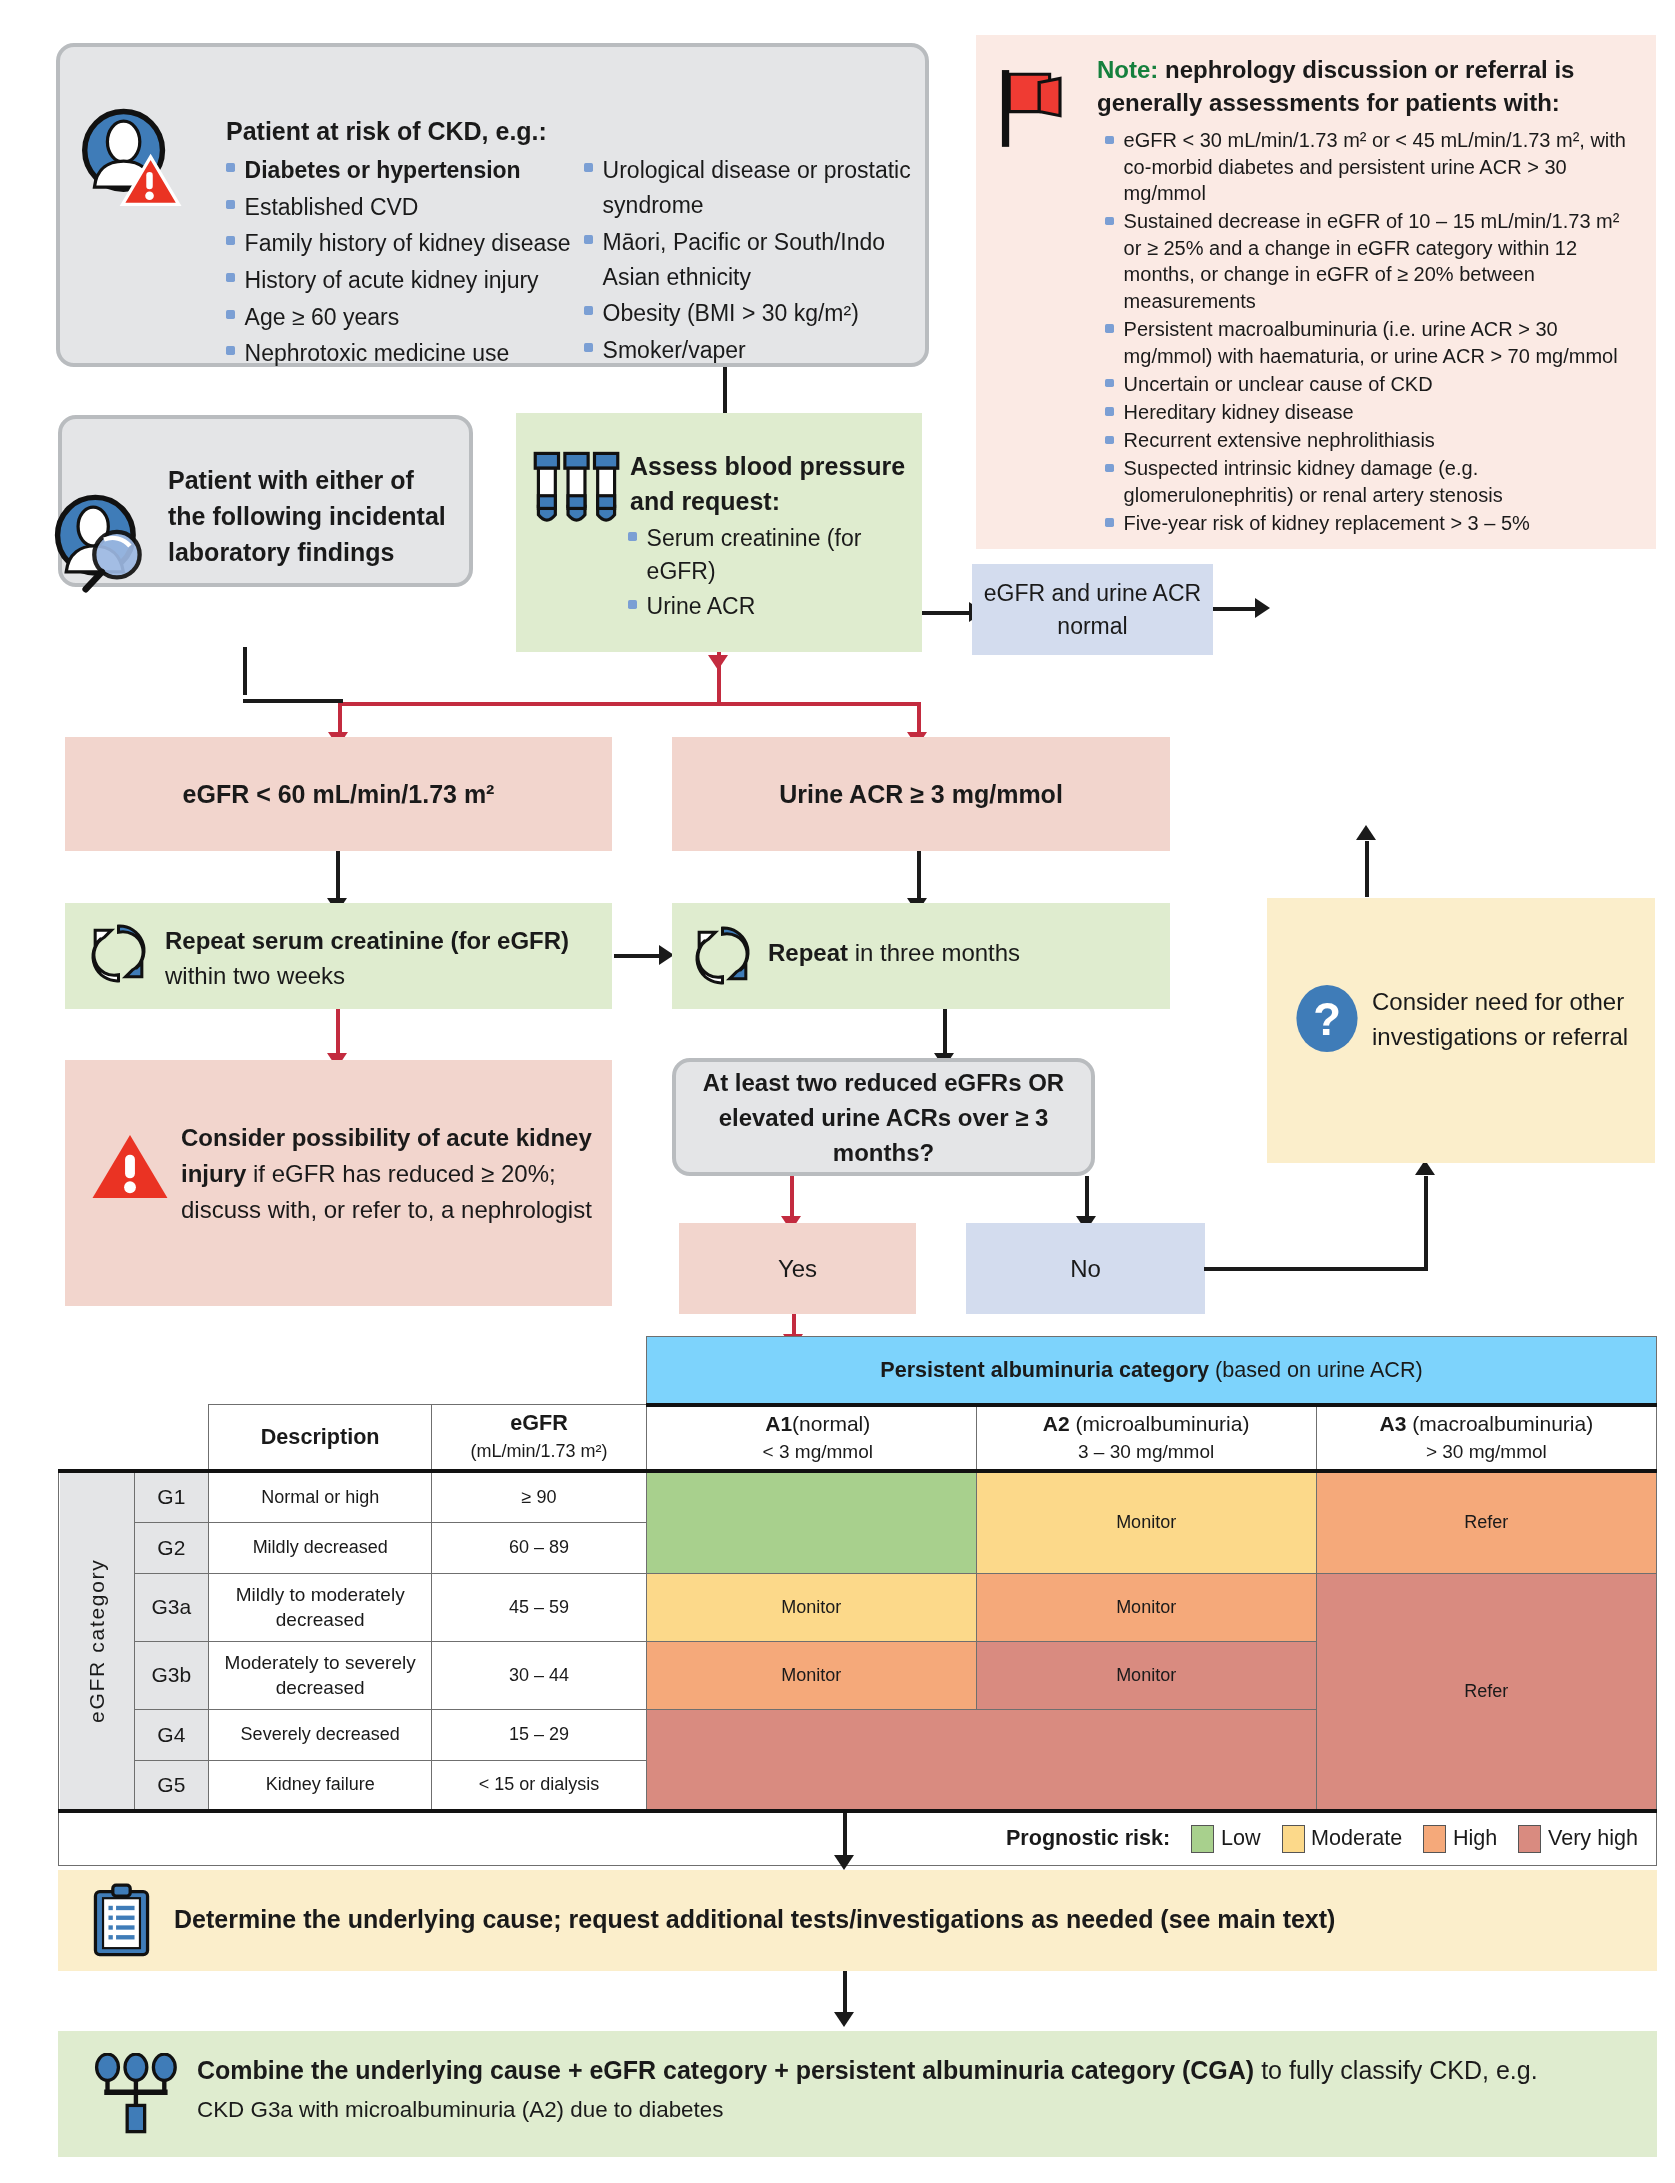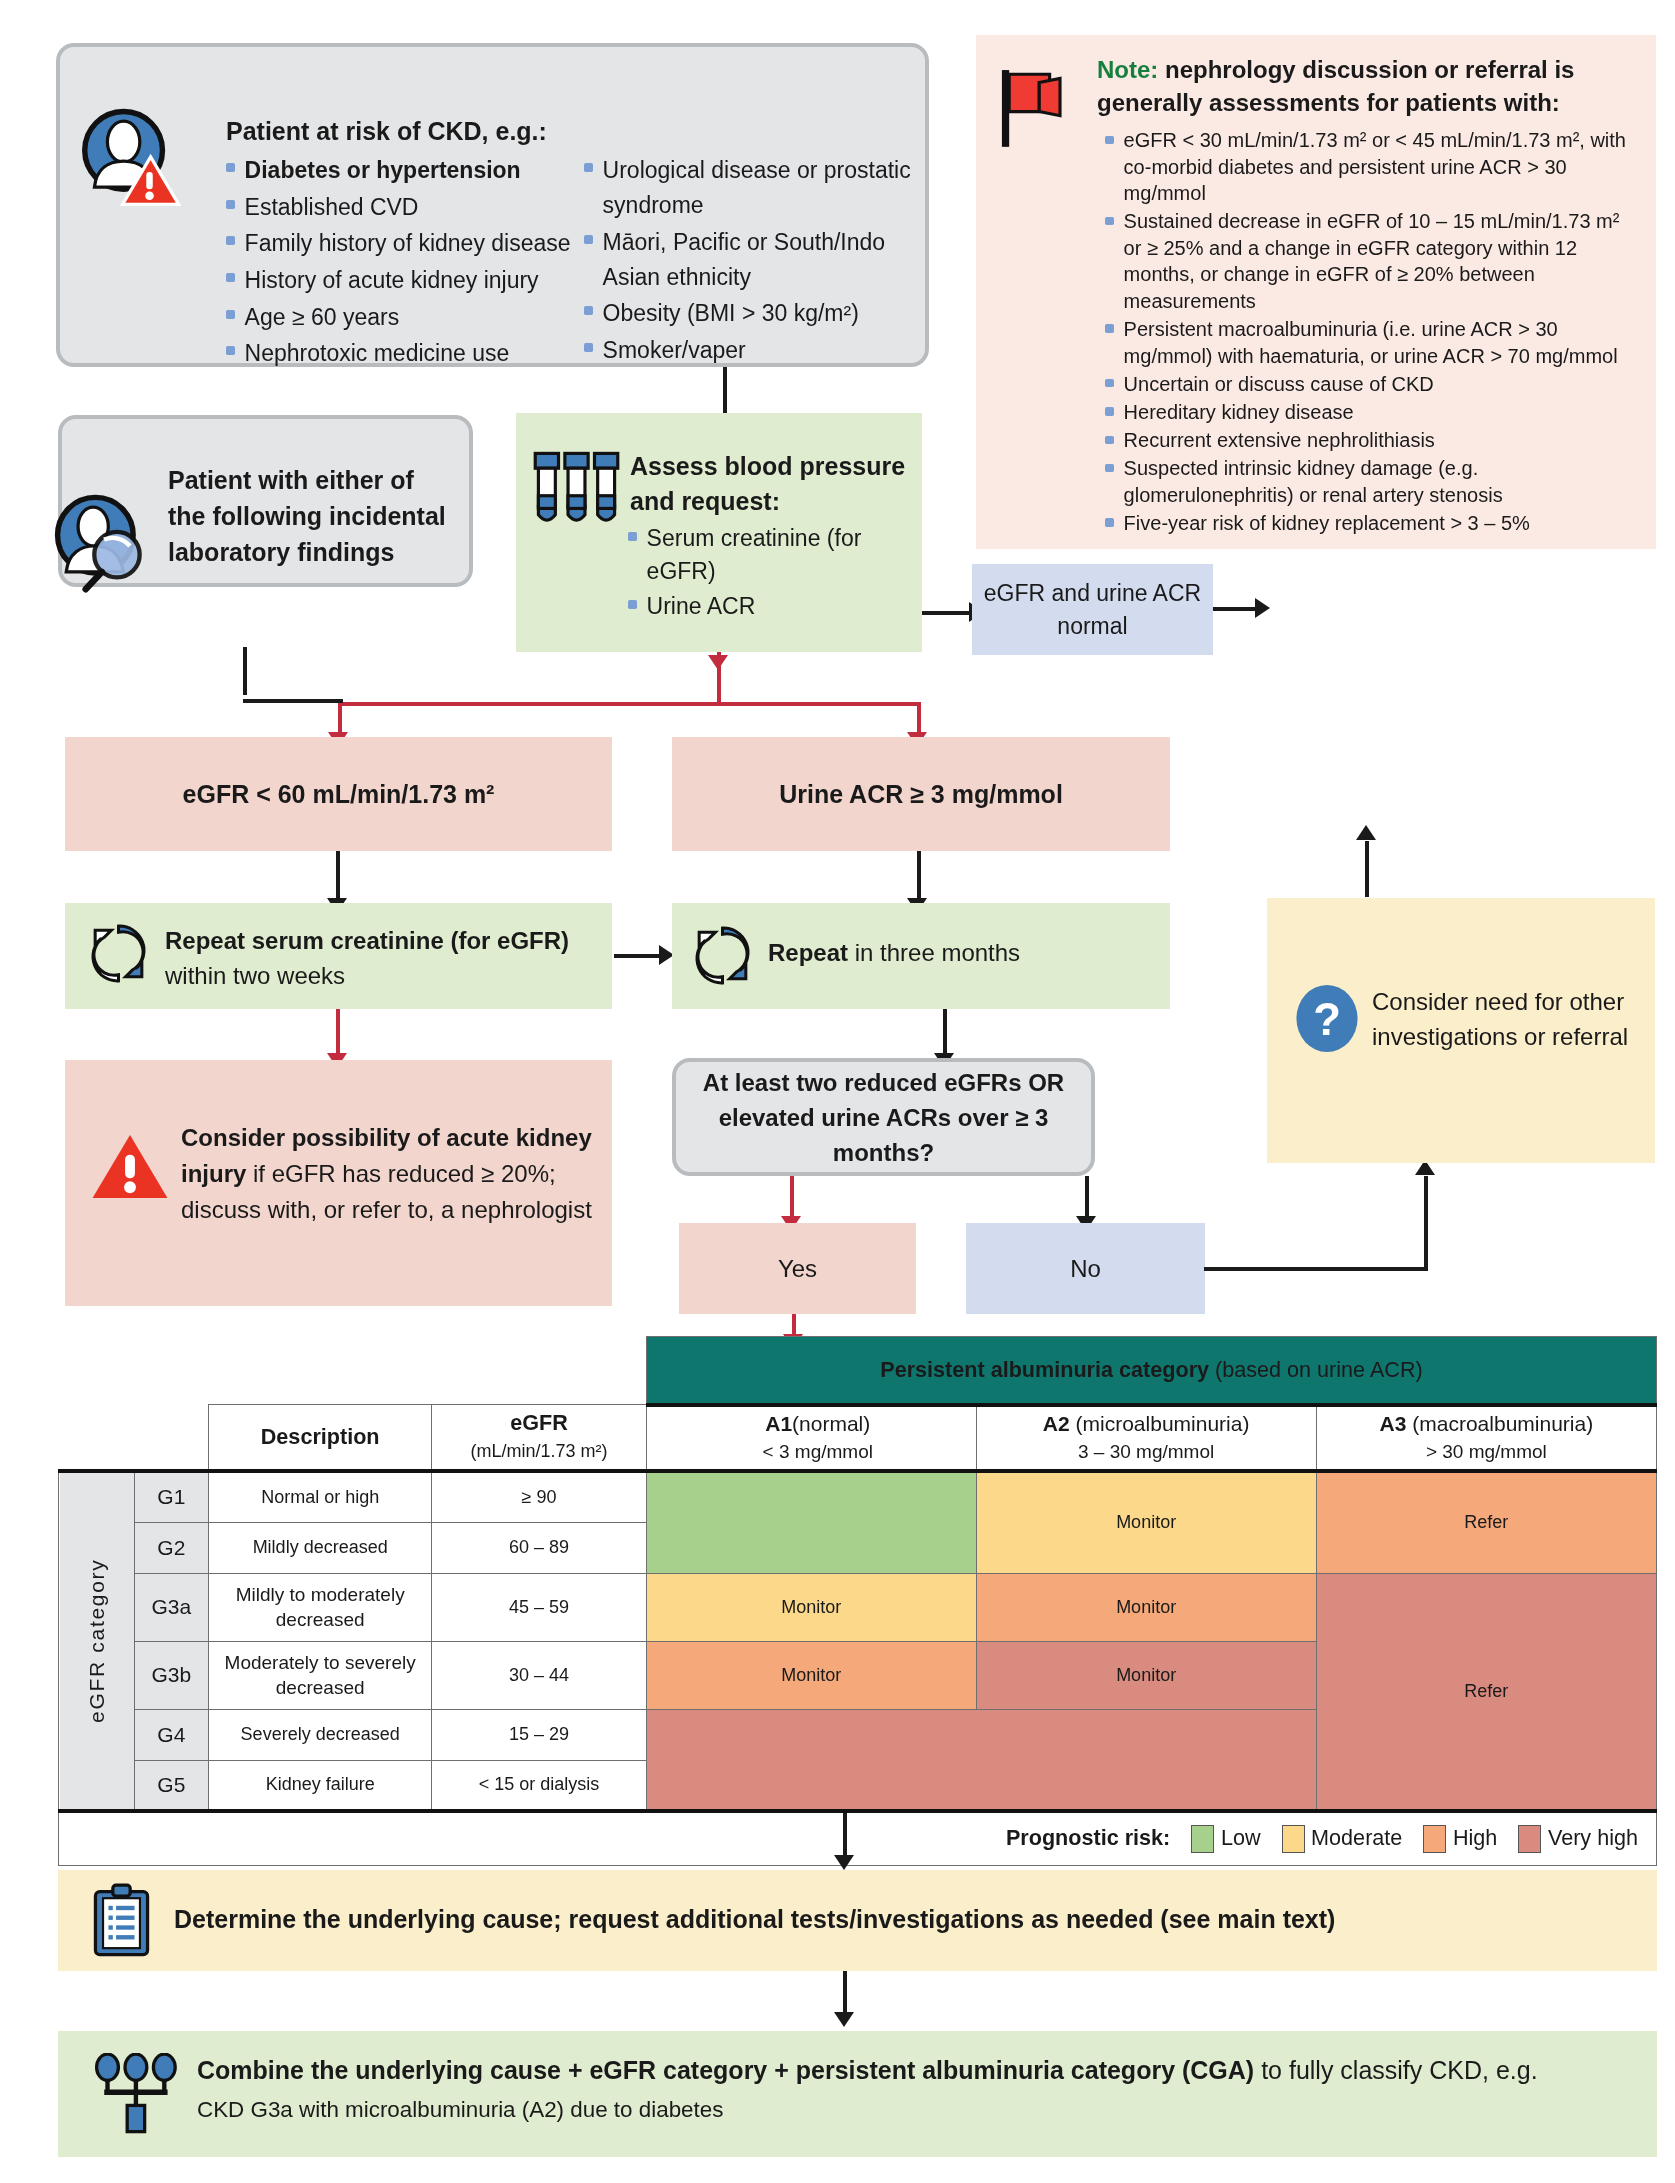--- a/index.html
+++ b/index.html
@@ -61,21 +61,21 @@
     border-collapse:collapse;
     font-size:18px;
   }
   .risk-table td, .risk-table th {
     border:1.7px solid #6f6f6f;
     text-align:center;
     vertical-align:middle;
     font-weight:normal;
     padding:3.3px 5px;
   }
-  .hdr-grey { background:#0f766e; }
+  .hdr-grey { background:#7dd3fc; }
   .thick-bottom { border-bottom:4.1px solid #111 !important; }
   .thick-top { border-top:4.1px solid #111 !important; }
   .cat-cell { background:#e4e5e7; font-weight:bold; font-size:21px; }
   .vert-label {
     background:#e4e5e7; font-weight:bold; font-size:21px;
     writing-mode:vertical-rl; transform:rotate(180deg);
     letter-spacing:1.7px; white-space:nowrap;
   }
   .c-low  { background:#a8d08d; }
   .c-mod  { background:#fcd98a; }
@@ -127,21 +127,21 @@
       </svg>
     </div>
     <div style="margin-left:101px; font-size:24px; line-height:33px; font-weight:bold;">
       <span style="color:#15803d;">Note:</span>
       <span>nephrology discussion or referral is generally assessments for patients with:</span>
     </div>
     <ul class="bl sm" style="margin-left:106px; margin-top:8.3px; font-size:20px; line-height:26.5px;">
       <li>eGFR &lt; 30 mL/min/1.73 m² or &lt; 45 mL/min/1.73 m², with co-morbid diabetes and persistent urine ACR &gt; 30 mg/mmol</li>
       <li>Sustained decrease in eGFR of 10 – 15 mL/min/1.73 m² or ≥ 25% and a change in eGFR category within 12 months, or change in eGFR of ≥ 20% between measurements</li>
       <li>Persistent macroalbuminuria (i.e. urine ACR &gt; 30 mg/mmol) with haematuria, or urine ACR &gt; 70 mg/mmol</li>
-      <li>Uncertain or discuss cause of CKD</li>
+      <li>Uncertain or unclear cause of CKD</li>
       <li>Hereditary kidney disease</li>
       <li>Recurrent extensive nephrolithiasis</li>
       <li>Suspected intrinsic kidney damage (e.g. glomerulonephritis) or renal artery stenosis</li>
       <li>Five-year risk of kidney replacement &gt; 3 – 5%</li>
     </ul>
   </div>
 
   <div class="vline" style="left:723px; top:367px; height:50px;"></div>
   <div class="ahead" style="left:714px; top:413px;"></div>
 

